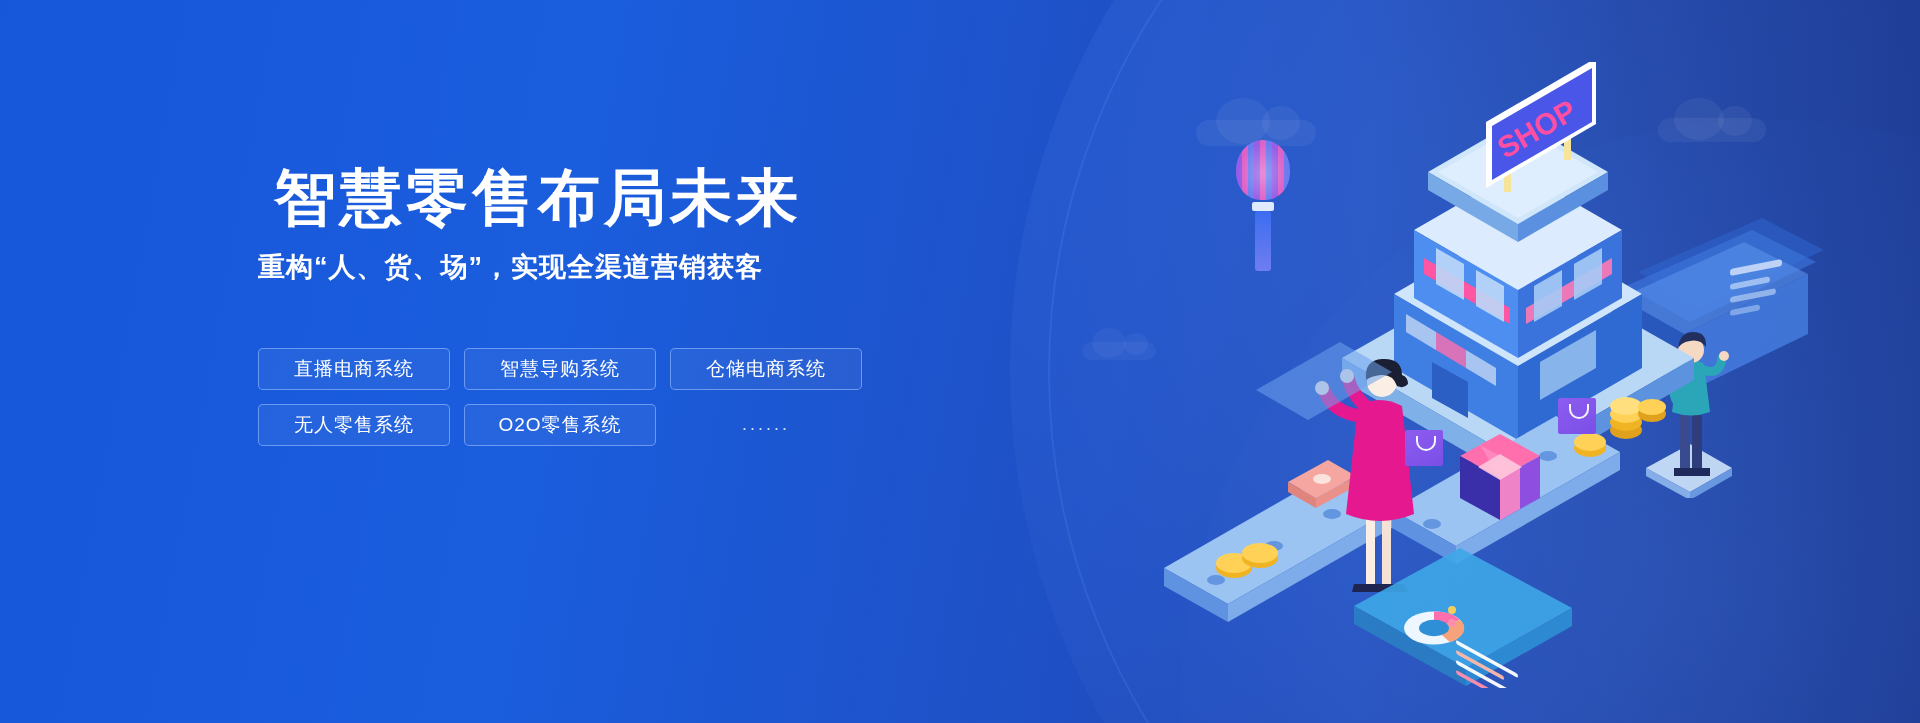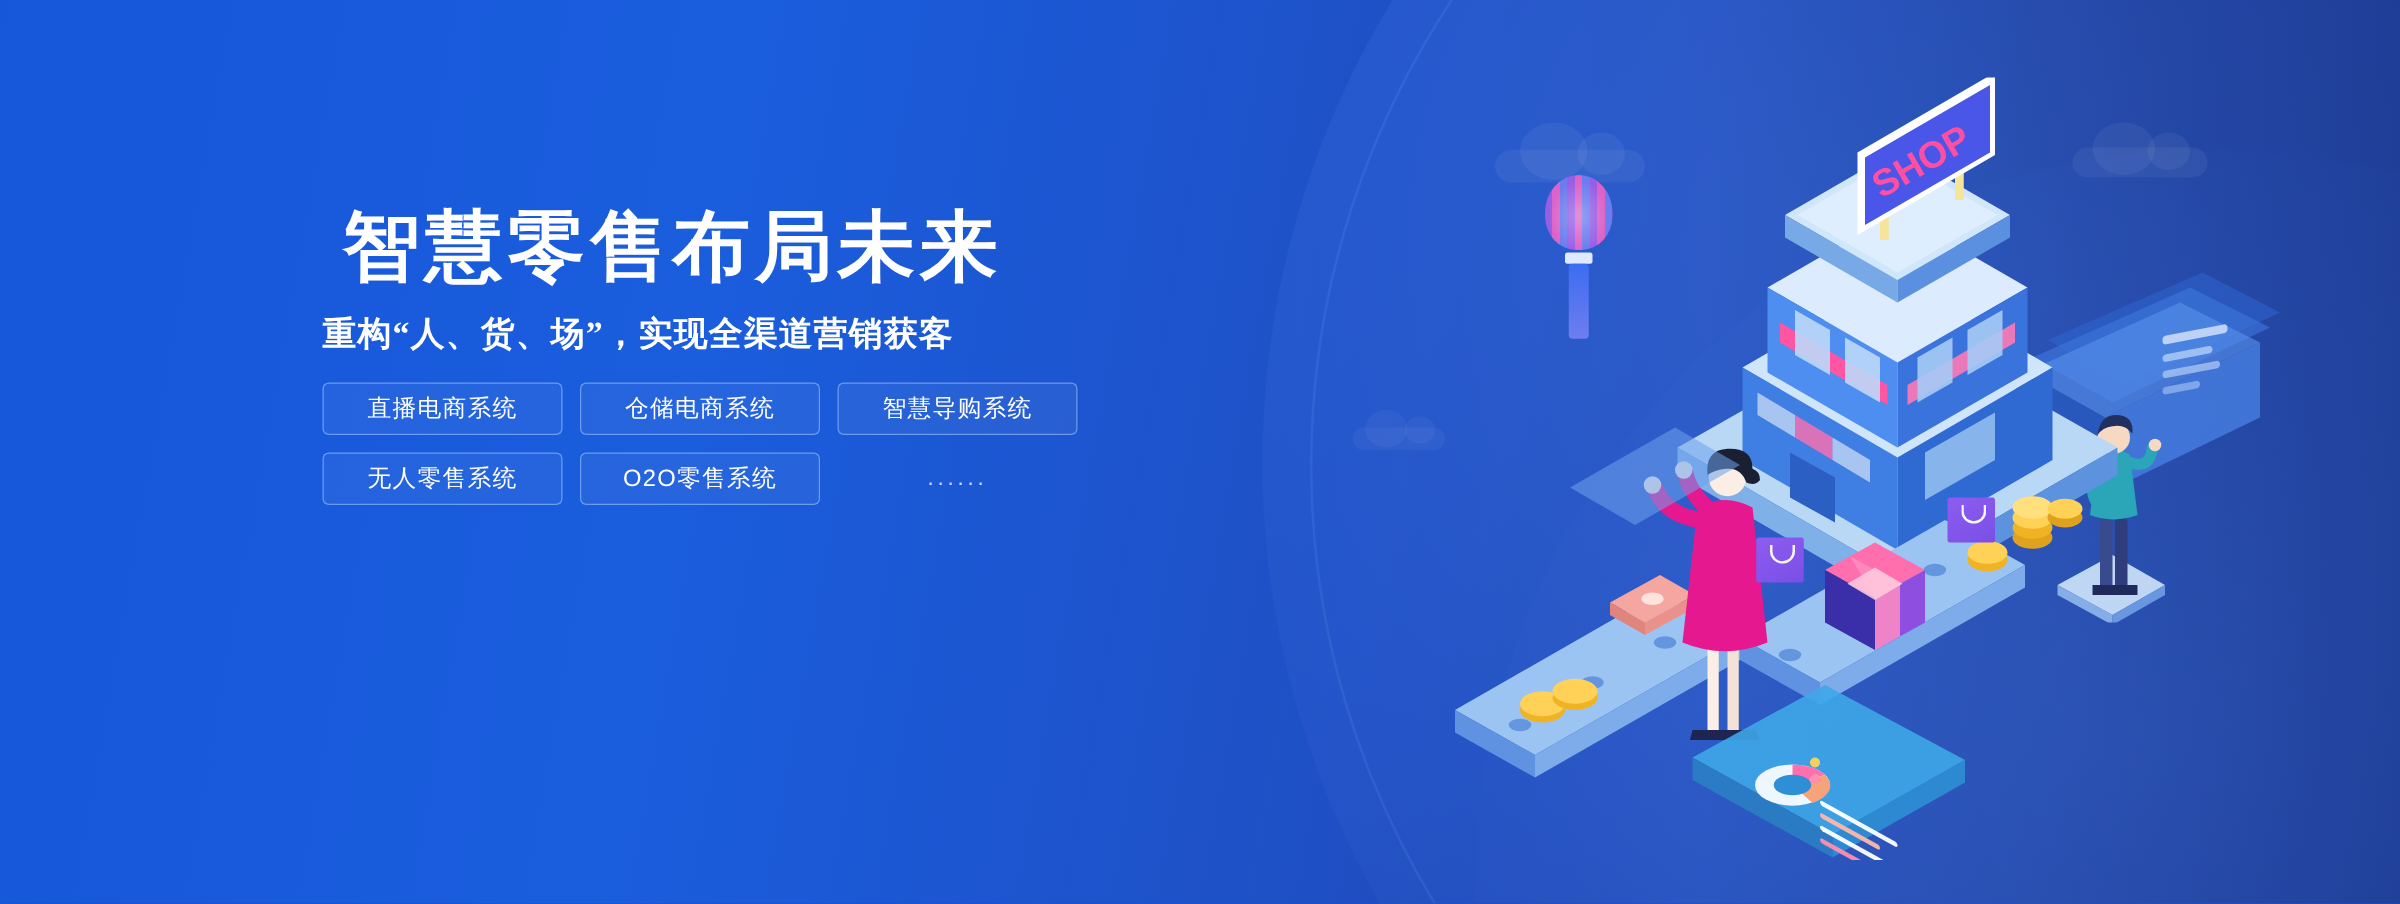--- a/index.html
+++ b/index.html
@@ -80,24 +80,23 @@
     white-space: nowrap;
   }
   .subhead {
     margin: 22px 0 0 0;
     font-size: 27px;
     line-height: 1.2;
     font-weight: bold;
     color: #ffffff;
     letter-spacing: 1px;
     white-space: nowrap;
-    font-family: Liberation Serif, serif;
   }
   .tag-grid {
-    margin-top: 22px;
+    margin-top: 64px;
     display: grid;
     grid-template-columns: 192px 192px 192px;
     grid-auto-rows: 42px;
     column-gap: 14px;
     row-gap: 14px;
   }
   .tag {
     display: flex;
     align-items: center;
     justify-content: center;
@@ -390,21 +389,21 @@
       <circle cx="104" cy="82" r="4" fill="#ffd257"></circle>
       <circle cx="104" cy="95" r="4" fill="#ff8fae"></circle>
     </g>
   </svg>
 
   <div class="copy">
     <h1 class="headline">智慧零售布局未来</h1>
     <p class="subhead">重构“人、货、场”，实现全渠道营销获客</p>
     <div class="tag-grid">
       <div class="tag">直播电商系统</div>
+      <div class="tag">智慧导购系统</div>
       <div class="tag">仓储电商系统</div>
-      <div class="tag">智慧导购系统</div>
       <div class="tag">无人零售系统</div>
       <div class="tag">O2O零售系统</div>
       <div class="tag ellipsis">......</div>
     </div>
   </div>
 
 </div>
 
 </body></html>

